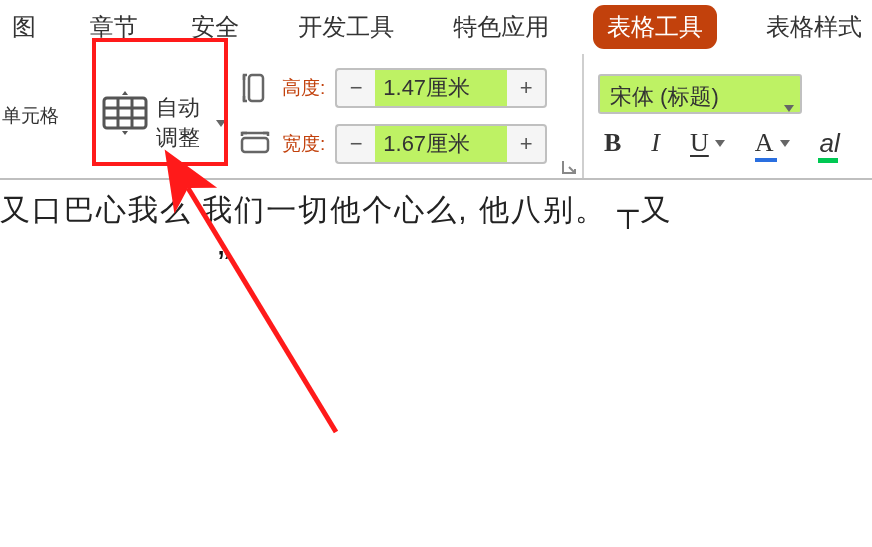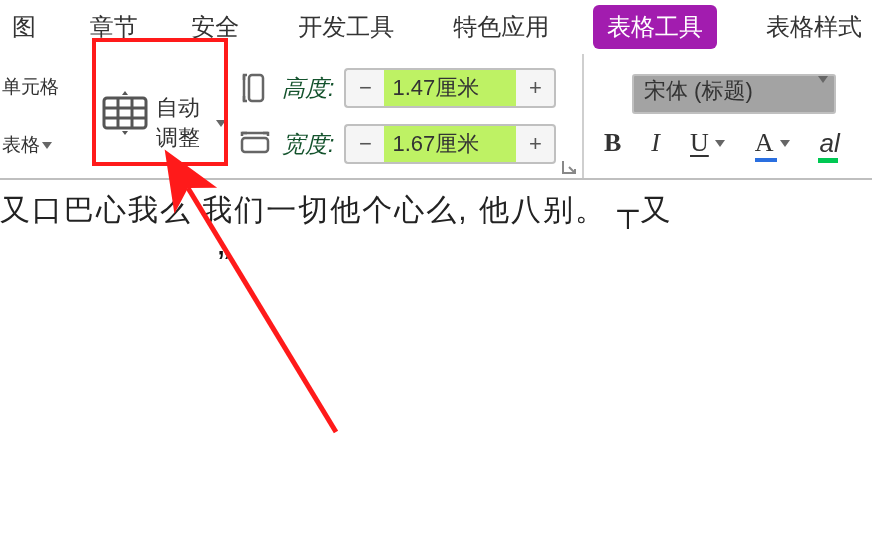--- a/index.html
+++ b/index.html
@@ -20,23 +20,23 @@
   }
   .menubar .tab {
     font-size: 24px;
     color: #333;
     padding: 6px 10px;
     white-space: nowrap;
   }
   .menubar .spacer-sm { width: 38px; }
   .menubar .spacer-md { width: 44px; }
   .menubar .tab.active {
-    background: #a21caf;
+    background: #c2410c;
     color: #fff;
-    border-radius: 6px;
+    border-radius: 11px;
     padding: 6px 14px;
   }
 
   
   .ribbon {
     display: flex;
     align-items: stretch;
     height: 126px;
     border-bottom: 2px solid #bfbfbf;
     padding-left: 0;
@@ -104,23 +104,22 @@
     gap: 16px;
     padding-left: 12px;
     border-right: 2px solid #cfcfcf;
   }
   .dim-row {
     display: flex;
     align-items: center;
     gap: 10px;
   }
   .dim-row .dimlabel {
-    font-size: 23px;
-    color: #14532d;
-    font-style: italic;
+    font-size: 19px;
+    color: #c2410c;
   }
   .spinner {
     display: flex;
     align-items: stretch;
     height: 40px;
   }
   .spinner button {
     width: 40px;
     border: 2px solid #c0c0c0;
     background: #f5f5f5;
@@ -161,29 +160,28 @@
     padding-left: 14px;
   }
   .font-row1 {
     display: flex;
     align-items: center;
     gap: 6px;
   }
   .combo {
     height: 40px;
     border: 2px solid #c0c0c0;
-    background: #a3a3a3;
-    display: flex;
-    align-items: flex-start;
+    background: #bef264;
+    display: flex;
+    align-items: flex-end;
     padding: 0 6px 0 10px;
     font-size: 22px;
     color: #333;
     border-radius: 3px;
     white-space: nowrap;
-    margin-left: 34px;
   }
   .combo .caret-down { margin-left: 10px; }
   .combo.font { width: 204px; justify-content: space-between; }
   .combo.size { width: 54px; border-right: none; border-radius: 3px 0 0 3px; }
 
   .font-row2 {
     display: flex;
     align-items: center;
     gap: 30px;
     padding-left: 6px;
@@ -268,24 +266,20 @@
   <span class="tab active">表格工具</span>
   <span class="spacer-md"></span>
   <span class="tab">表格样式</span>
 </div>
 
 <div class="ribbon">
 
   <div class="grp-left">
     <div class="line">
       <span>单元格</span>
-    </div>
-    <div class="line">
-      <span>表格</span>
-      <span class="caret-down"></span>
     </div>
   </div>
 
   <div class="grp-auto">
     <div class="redbox"></div>
     <span class="table-ico">
       <svg width="62" height="46" viewBox="0 0 62 46">
         <polyline points="31,1 28,5 34,5" fill="#555"></polyline>
         <rect x="10" y="8" width="42" height="30" rx="3" fill="none" stroke="#555" stroke-width="3"></rect>
         <line x1="10" y1="18" x2="52" y2="18" stroke="#555" stroke-width="3"></line>

